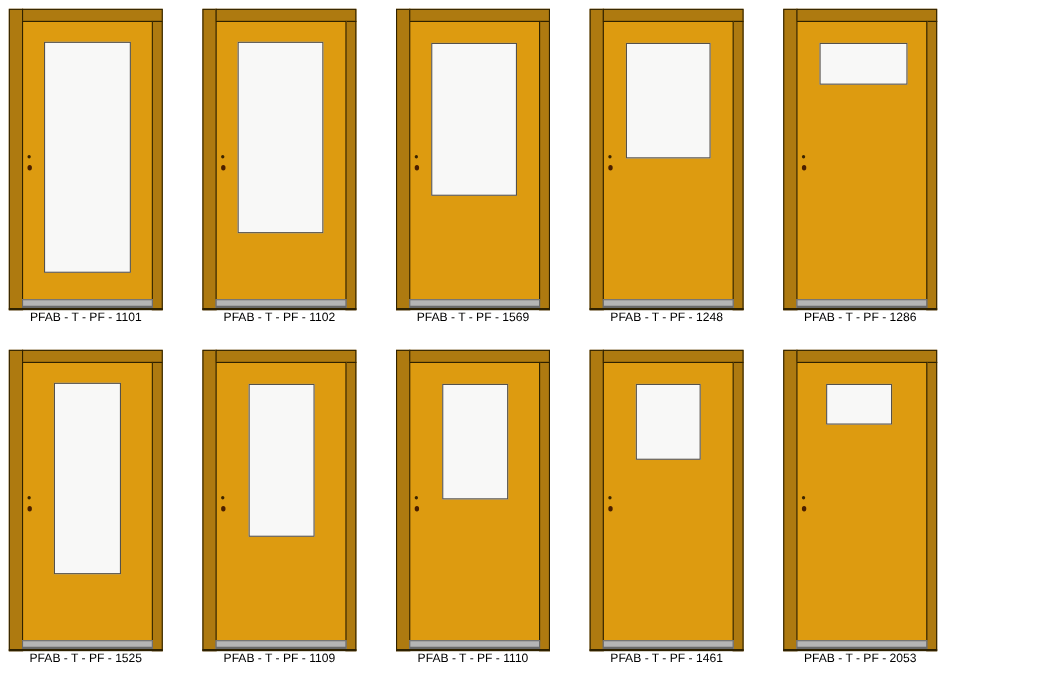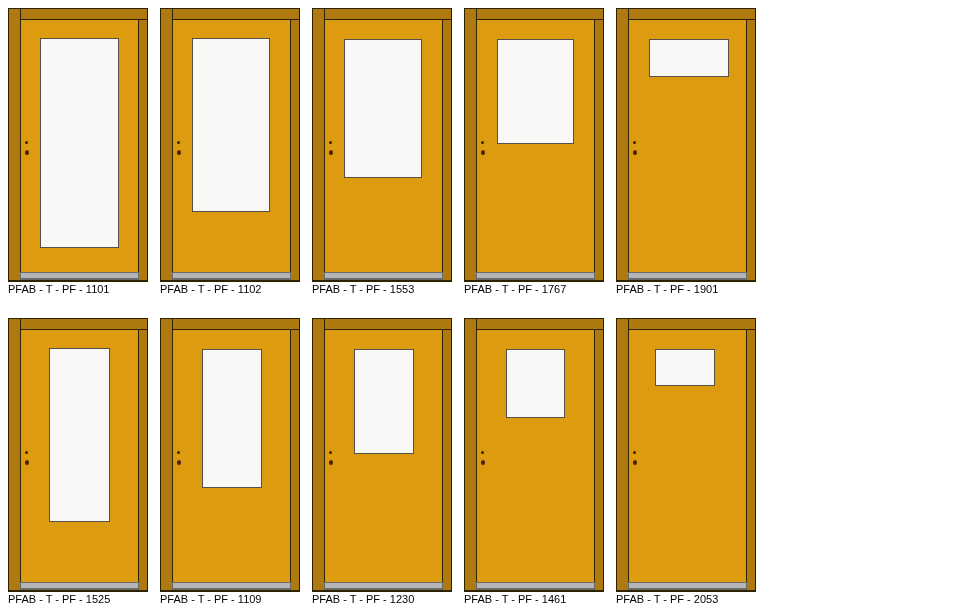--- a/index.html
+++ b/index.html
@@ -14,21 +14,22 @@
   .sheet {
     position: relative;
     width: 961px;
     height: 615px;
     background: var(--page-bg, #ffffff);
   }
   .door-row {
     position: absolute;
     left: 8px;
     display: flex;
-    gap: 12px;
+    gap: 36px;
+    text-align: center;
   }
   .door-row.row-1 { top: 8px; }
   .door-row.row-2 { top: 318px; }
 
   .door-cell {
     width: 140px;
     flex: 0 0 140px;
   }
   .door-assembly {
     position: relative;
@@ -134,52 +135,52 @@
       <div class="jamb-left"></div>
       <div class="frame-head"></div>
       <div class="jamb-right"></div>
       <div class="door-leaf"></div>
       <div class="glass-panel" style="left: 32px; top: 31px; width: 78px; height: 139px;"></div>
       <div class="hw-dot hw-knob"></div>
       <div class="hw-dot hw-lock"></div>
       <div class="threshold"></div>
       <div class="bottom-line"></div>
     </div>
-    <div class="door-label">PFAB - T - PF - 1553</div>
+    <div class="door-label">PFAB - T - PF - 1569</div>
   </div>
 
   <div class="door-cell">
     <div class="door-assembly">
       <div class="jamb-left"></div>
       <div class="frame-head"></div>
       <div class="jamb-right"></div>
       <div class="door-leaf"></div>
       <div class="glass-panel" style="left: 33px; top: 31px; width: 77px; height: 105px;"></div>
       <div class="hw-dot hw-knob"></div>
       <div class="hw-dot hw-lock"></div>
       <div class="threshold"></div>
       <div class="bottom-line"></div>
     </div>
-    <div class="door-label">PFAB - T - PF - 1767</div>
+    <div class="door-label">PFAB - T - PF - 1248</div>
   </div>
 
 
   <div class="door-cell">
     <div class="door-assembly">
       <div class="jamb-left"></div>
       <div class="frame-head"></div>
       <div class="jamb-right"></div>
       <div class="door-leaf"></div>
       <div class="glass-panel" style="left: 33px; top: 31px; width: 80px; height: 38px;"></div>
       <div class="hw-dot hw-knob"></div>
       <div class="hw-dot hw-lock"></div>
       <div class="threshold"></div>
       <div class="bottom-line"></div>
     </div>
-    <div class="door-label">PFAB - T - PF - 1901</div>
+    <div class="door-label">PFAB - T - PF - 1286</div>
   </div>
 </div>
   <div class="door-row row-2">
 
   <div class="door-cell">
     <div class="door-assembly">
       <div class="jamb-left"></div>
       <div class="frame-head"></div>
       <div class="jamb-right"></div>
       <div class="door-leaf"></div>
@@ -212,21 +213,21 @@
       <div class="jamb-left"></div>
       <div class="frame-head"></div>
       <div class="jamb-right"></div>
       <div class="door-leaf"></div>
       <div class="glass-panel" style="left: 42px; top: 31px; width: 60px; height: 105px;"></div>
       <div class="hw-dot hw-knob"></div>
       <div class="hw-dot hw-lock"></div>
       <div class="threshold"></div>
       <div class="bottom-line"></div>
     </div>
-    <div class="door-label">PFAB - T - PF - 1230</div>
+    <div class="door-label">PFAB - T - PF - 1110</div>
   </div>
 
   <div class="door-cell">
     <div class="door-assembly">
       <div class="jamb-left"></div>
       <div class="frame-head"></div>
       <div class="jamb-right"></div>
       <div class="door-leaf"></div>
       <div class="glass-panel" style="left: 42px; top: 31px; width: 59px; height: 69px;"></div>
       <div class="hw-dot hw-knob"></div>

